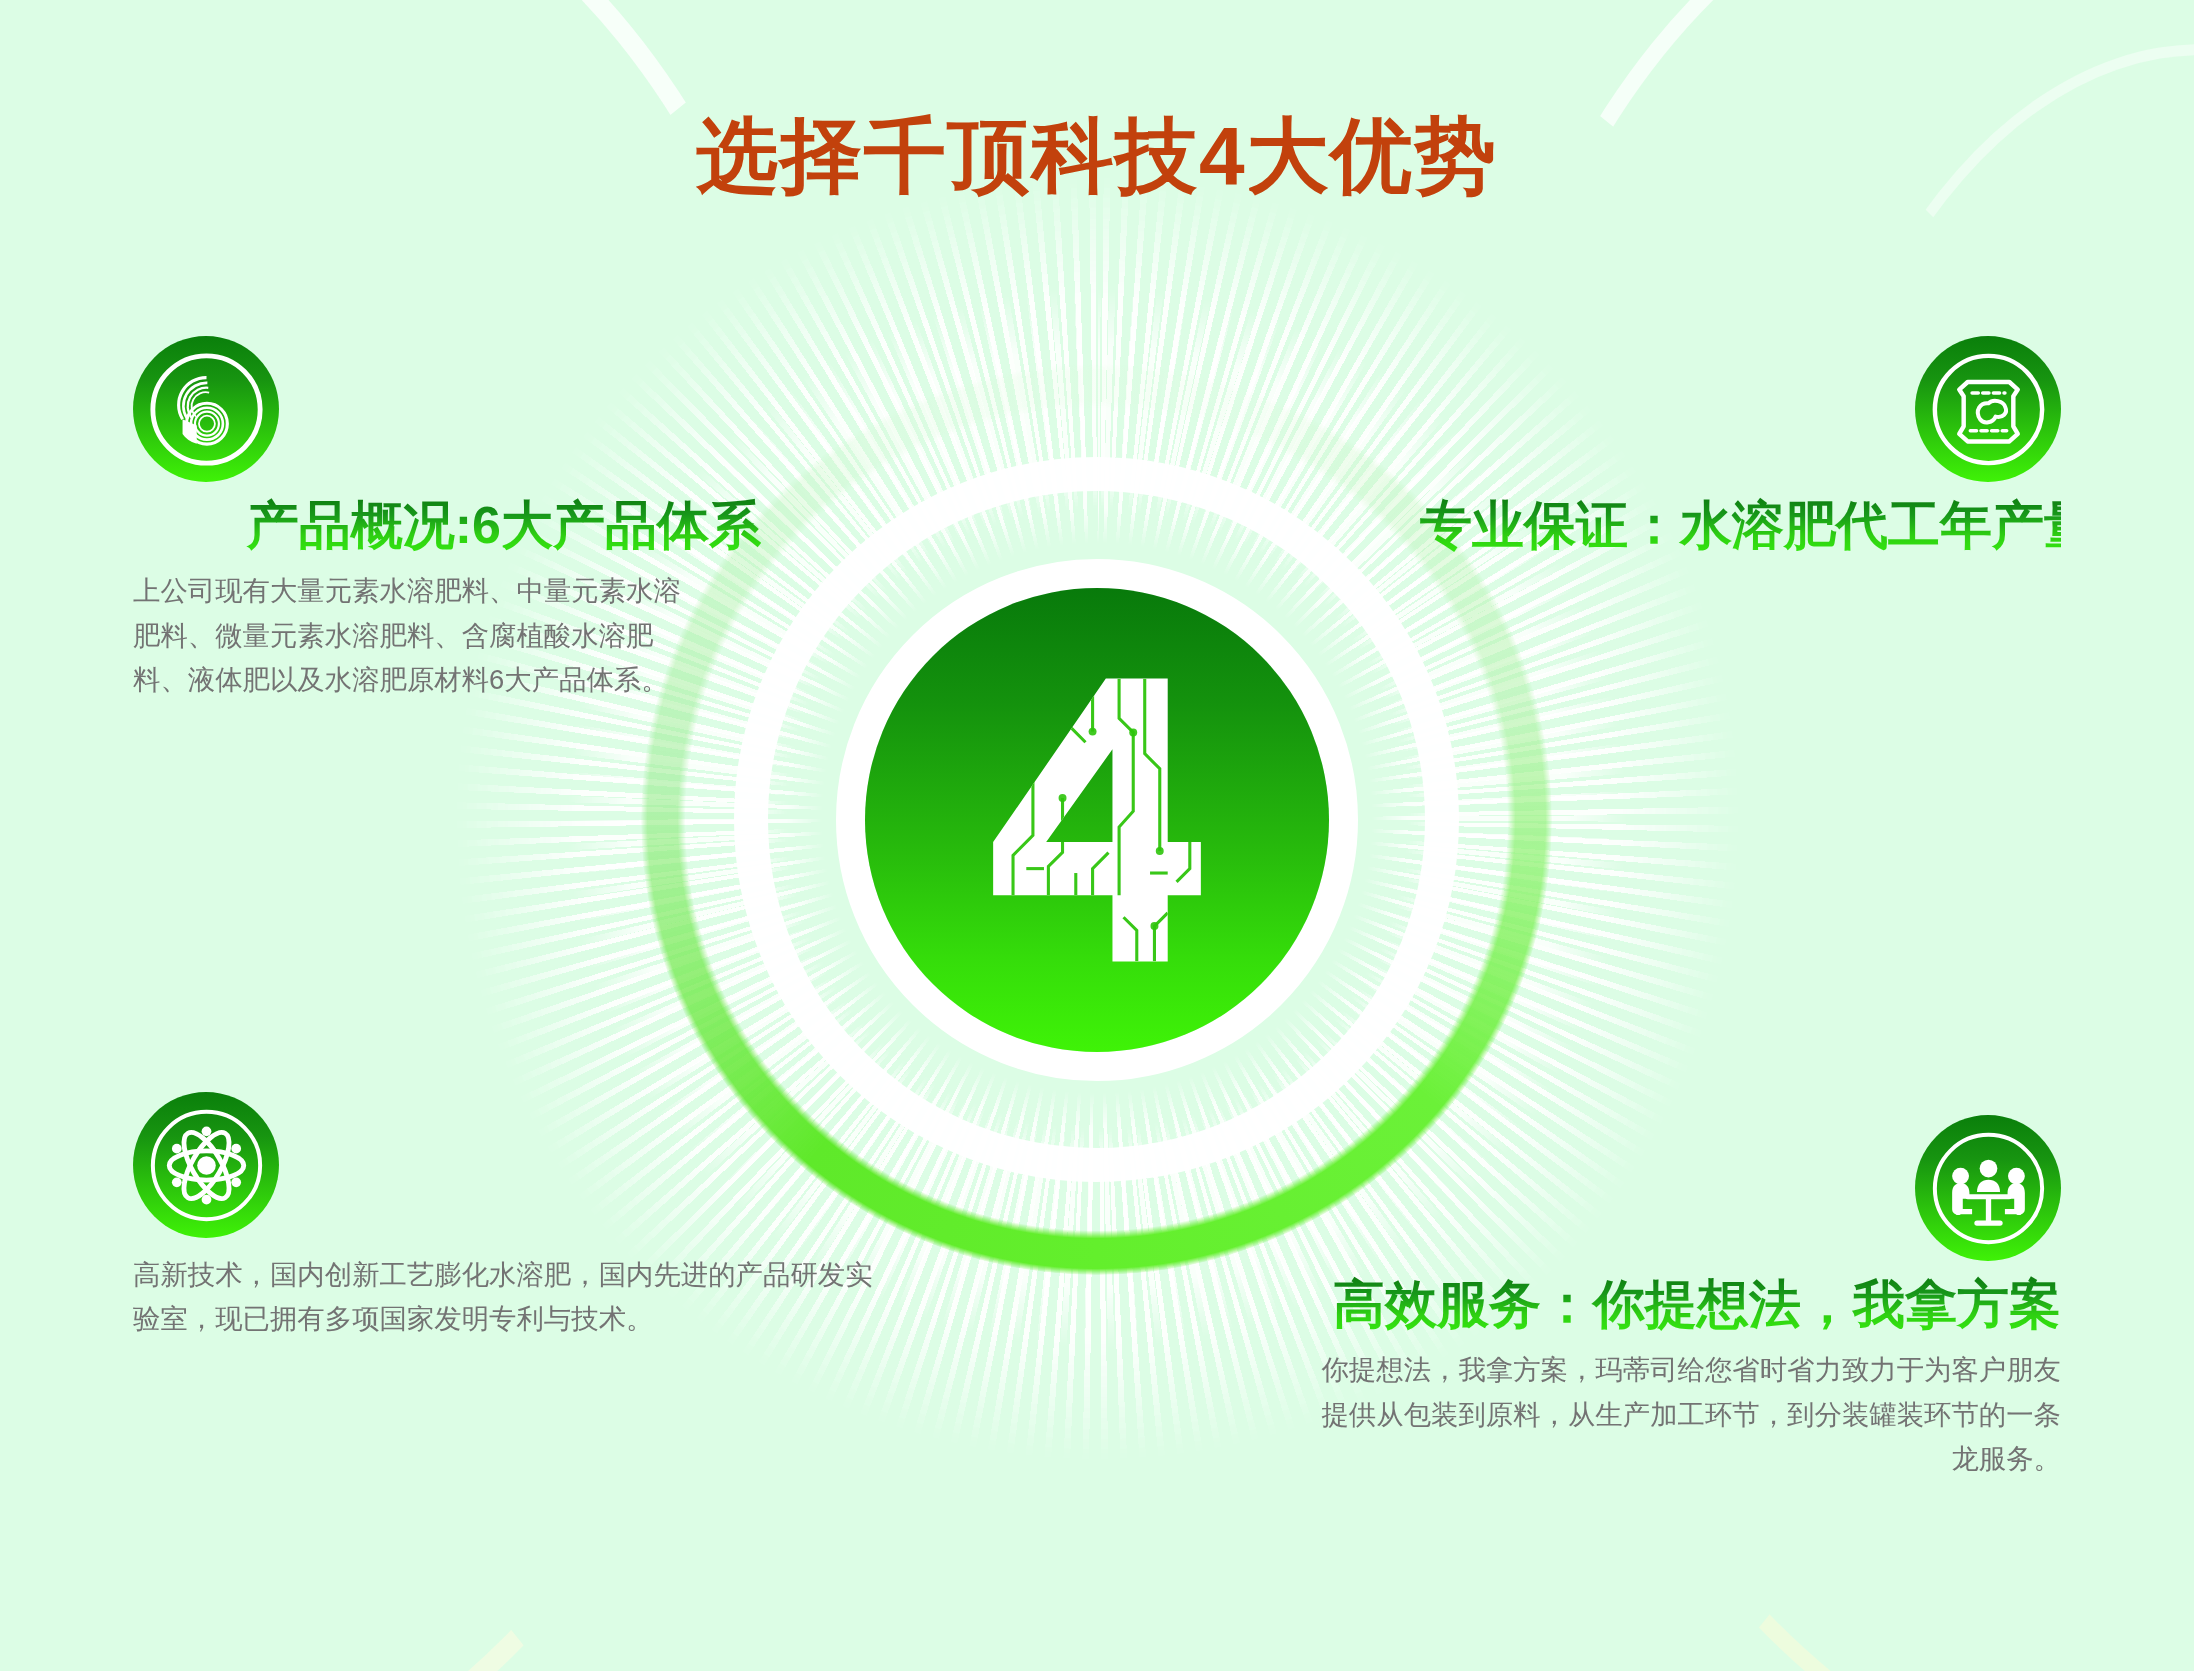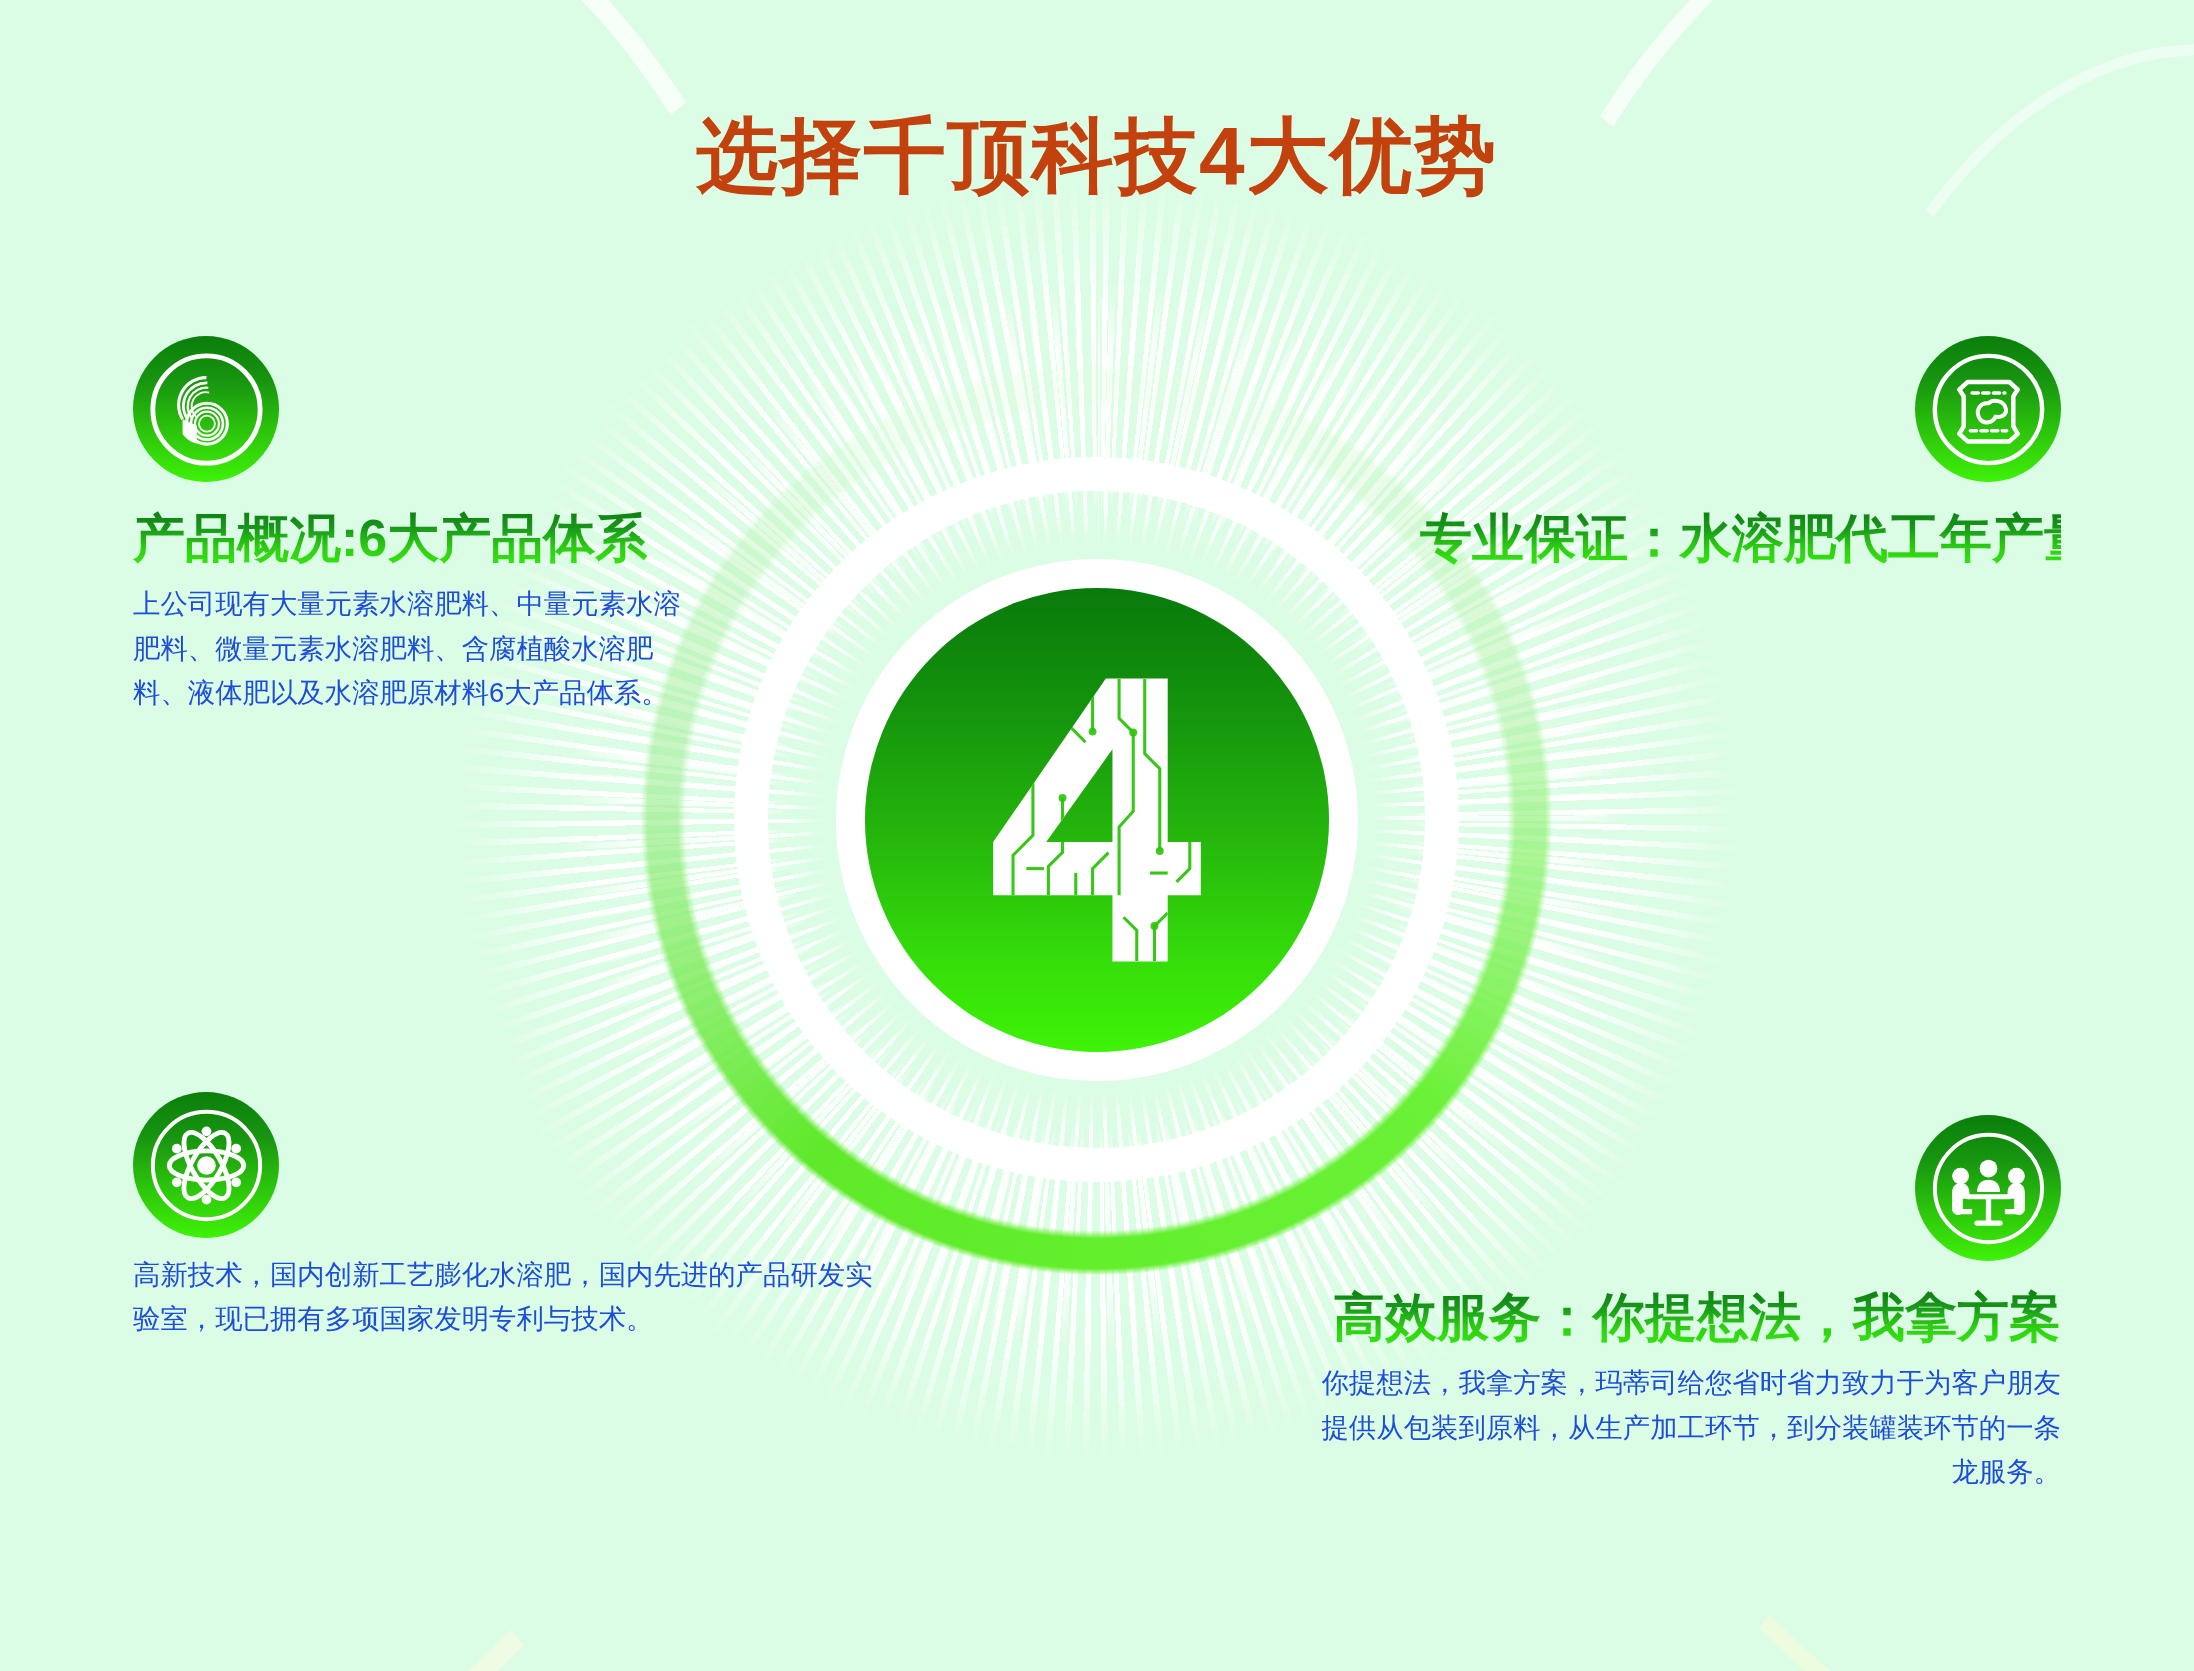--- a/index.html
+++ b/index.html
@@ -163,36 +163,37 @@
   .badge{
     width:146px; height:146px;
     border-radius:50%;
     background:linear-gradient(180deg,#0a7f0b 0%,#179410 30%,#2cc40c 65%,#3ff207 100%);
     display:flex; align-items:center; justify-content:center;
   }
   .q-tr .badge, .q-br .badge{ margin-left:auto; }
   .badge svg{ width:133px; height:133px; display:block; }
 
   .head{
-    margin-top:27px;
+    margin-top:14px;
     font-size:52px;
     font-weight:bold;
     line-height:1.12;
     white-space:nowrap;
     background:linear-gradient(180deg,#0e7c10 0%,#17971a 32%,#2ecf12 68%,#34e80f 100%);
     -webkit-background-clip:text;
     background-clip:text;
     color:transparent;
+    text-align:right;
     -webkit-text-fill-color:transparent;
   }
   .body{
     margin-top:15px;
     font-size:27.4px;
     line-height:1.62;
-    color:#1d4ed8;
+    color:#737373;
   }
   .q-tl .body{ width:548px; }
   .q-tr .body{ width:566px; margin-left:auto; }
   .q-bl .body{ width:761px; }
   .q-br .body{ width:752px; margin-left:auto; }
 </style>
 </head>
 <body>
 
 <div class="bg-layer">

